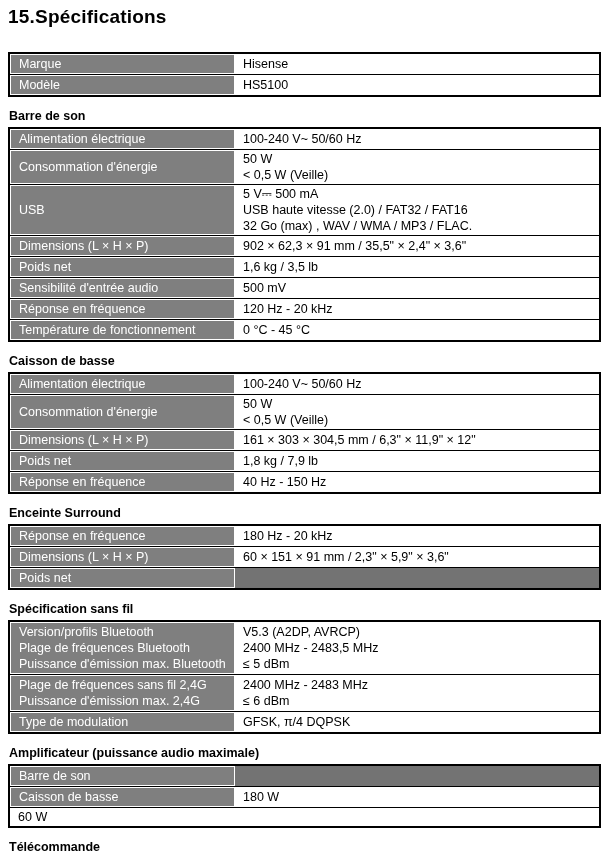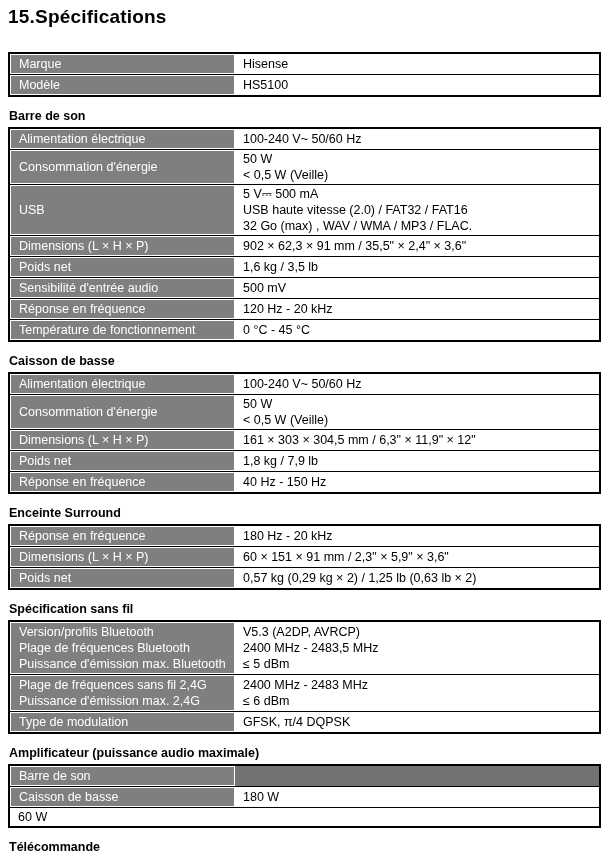--- a/index.html
+++ b/index.html
@@ -195,23 +195,20 @@
             <div class="line">Dimensions (L × H × P)</div>
           </div>
           <div class="spec-value">
             <div class="line">60 × 151 × 91 mm / 2,3" × 5,9" × 3,6"</div>
           </div>
         </div>
         <div class="spec-row">
           <div class="spec-label">
             <div class="line">Poids net</div>
           </div>
-          <div class="spec-value">
-            <div class="line">0,57 kg (0,29 kg × 2) / 1,25 lb (0,63 lb × 2)</div>
-          </div>
         </div>
       </div>
       <div class="section-heading">Spécification sans fil</div>
       <div class="spec-table">
         <div class="spec-row">
           <div class="spec-label">
             <div class="line">Version/profils Bluetooth</div>
             <div class="line">Plage de fréquences Bluetooth</div>
             <div class="line">Puissance d'émission max. Bluetooth</div>
           </div>

